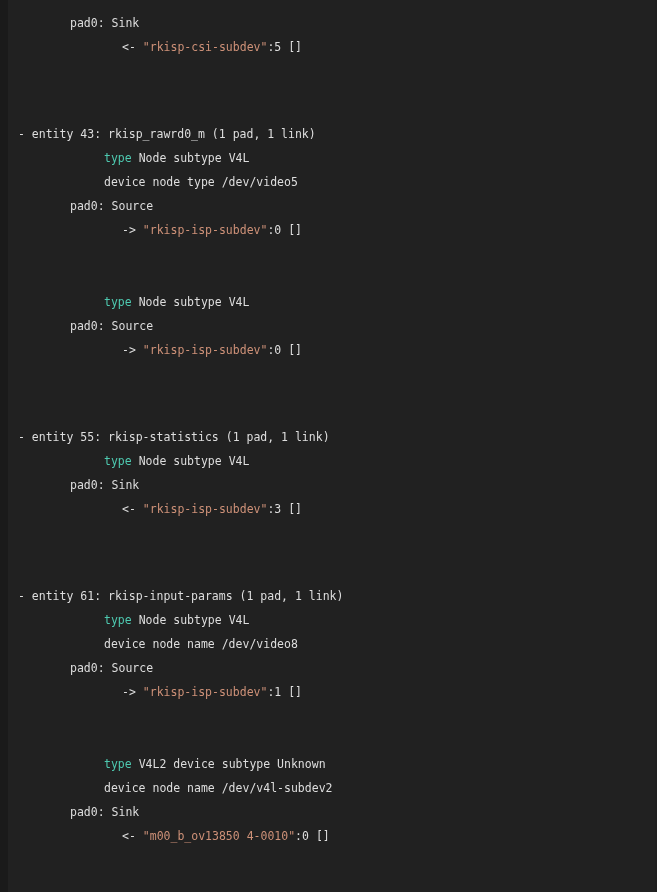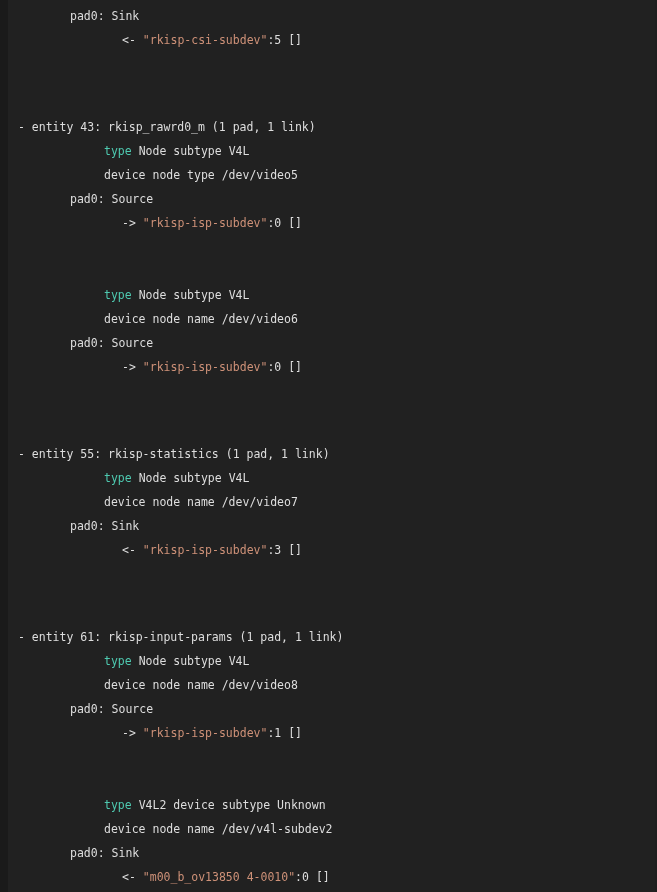--- a/index.html
+++ b/index.html
@@ -14,21 +14,21 @@
     overflow: hidden;
     font-family: "DejaVu Sans Mono", "Liberation Mono", monospace;
   }
   #terminal {
     position: relative;
     width: 655px;
     height: 892px;
     background: #212121;
     box-sizing: border-box;
     border-left: 8px solid #1a1a1a;
-    padding-top: 4px;
+    padding-top: 11px;
   }
   .line {
     height: 24px;
     line-height: 24px;
     font-size: 11.5px;
     color: #dedede;
     white-space: pre;
     letter-spacing: 0px;
   }
   
@@ -51,28 +51,26 @@
       <div class="line blank">&nbsp;</div>
       <div class="line blank">&nbsp;</div>
       <div class="line ind-entity"><span class="txt">- entity 43: rkisp_rawrd0_m (1 pad, 1 link)</span></div>
       <div class="line ind-type"><span class="kw">type</span><span class="txt"> Node subtype V4L</span></div>
       <div class="line ind-type"><span class="txt">device node type /dev/video5</span></div>
       <div class="line ind-pad"><span class="txt">pad0: Source</span></div>
       <div class="line ind-link"><span class="txt">-&gt; </span><span class="str">"rkisp-isp-subdev"</span><span class="txt">:0 []</span></div>
       <div class="line blank">&nbsp;</div>
       <div class="line blank">&nbsp;</div>
       <div class="line ind-type"><span class="kw">type</span><span class="txt"> Node subtype V4L</span></div>
-      <div class="line ind-type"><span class="txt">device node name /dev/video6</span></div>
       <div class="line ind-pad"><span class="txt">pad0: Source</span></div>
       <div class="line ind-link"><span class="txt">-&gt; </span><span class="str">"rkisp-isp-subdev"</span><span class="txt">:0 []</span></div>
       <div class="line blank">&nbsp;</div>
       <div class="line blank">&nbsp;</div>
       <div class="line ind-entity"><span class="txt">- entity 55: rkisp-statistics (1 pad, 1 link)</span></div>
       <div class="line ind-type"><span class="kw">type</span><span class="txt"> Node subtype V4L</span></div>
-      <div class="line ind-type"><span class="txt">device node name /dev/video7</span></div>
       <div class="line ind-pad"><span class="txt">pad0: Sink</span></div>
       <div class="line ind-link"><span class="txt">&lt;- </span><span class="str">"rkisp-isp-subdev"</span><span class="txt">:3 []</span></div>
       <div class="line blank">&nbsp;</div>
       <div class="line blank">&nbsp;</div>
       <div class="line ind-entity"><span class="txt">- entity 61: rkisp-input-params (1 pad, 1 link)</span></div>
       <div class="line ind-type"><span class="kw">type</span><span class="txt"> Node subtype V4L</span></div>
       <div class="line ind-type"><span class="txt">device node name /dev/video8</span></div>
       <div class="line ind-pad"><span class="txt">pad0: Source</span></div>
       <div class="line ind-link"><span class="txt">-&gt; </span><span class="str">"rkisp-isp-subdev"</span><span class="txt">:1 []</span></div>
       <div class="line blank">&nbsp;</div>

